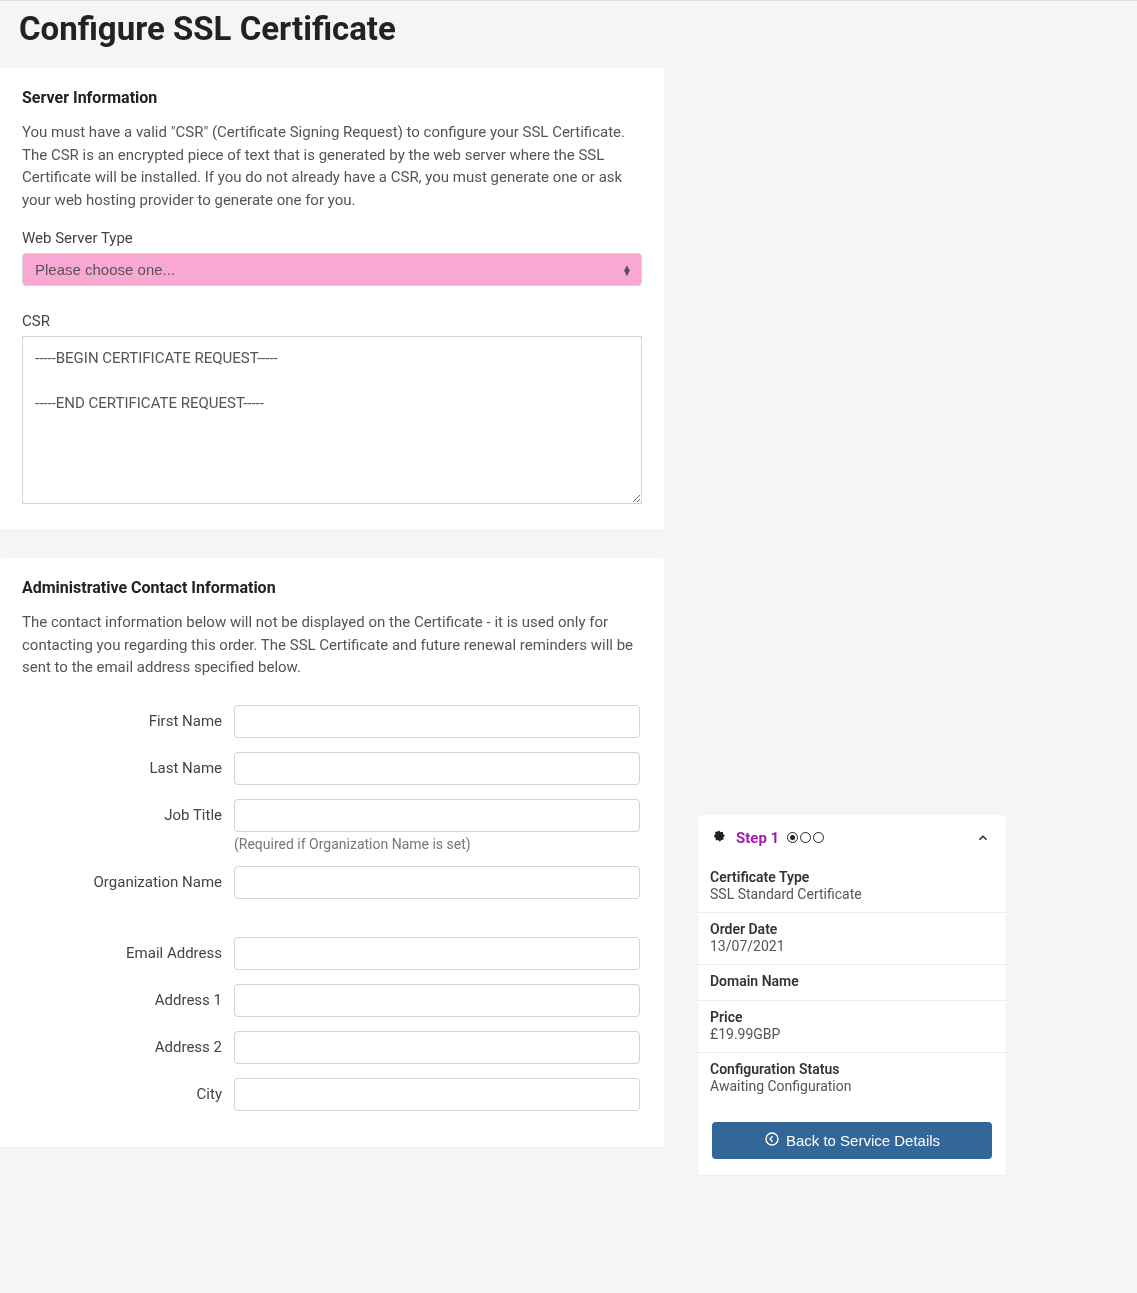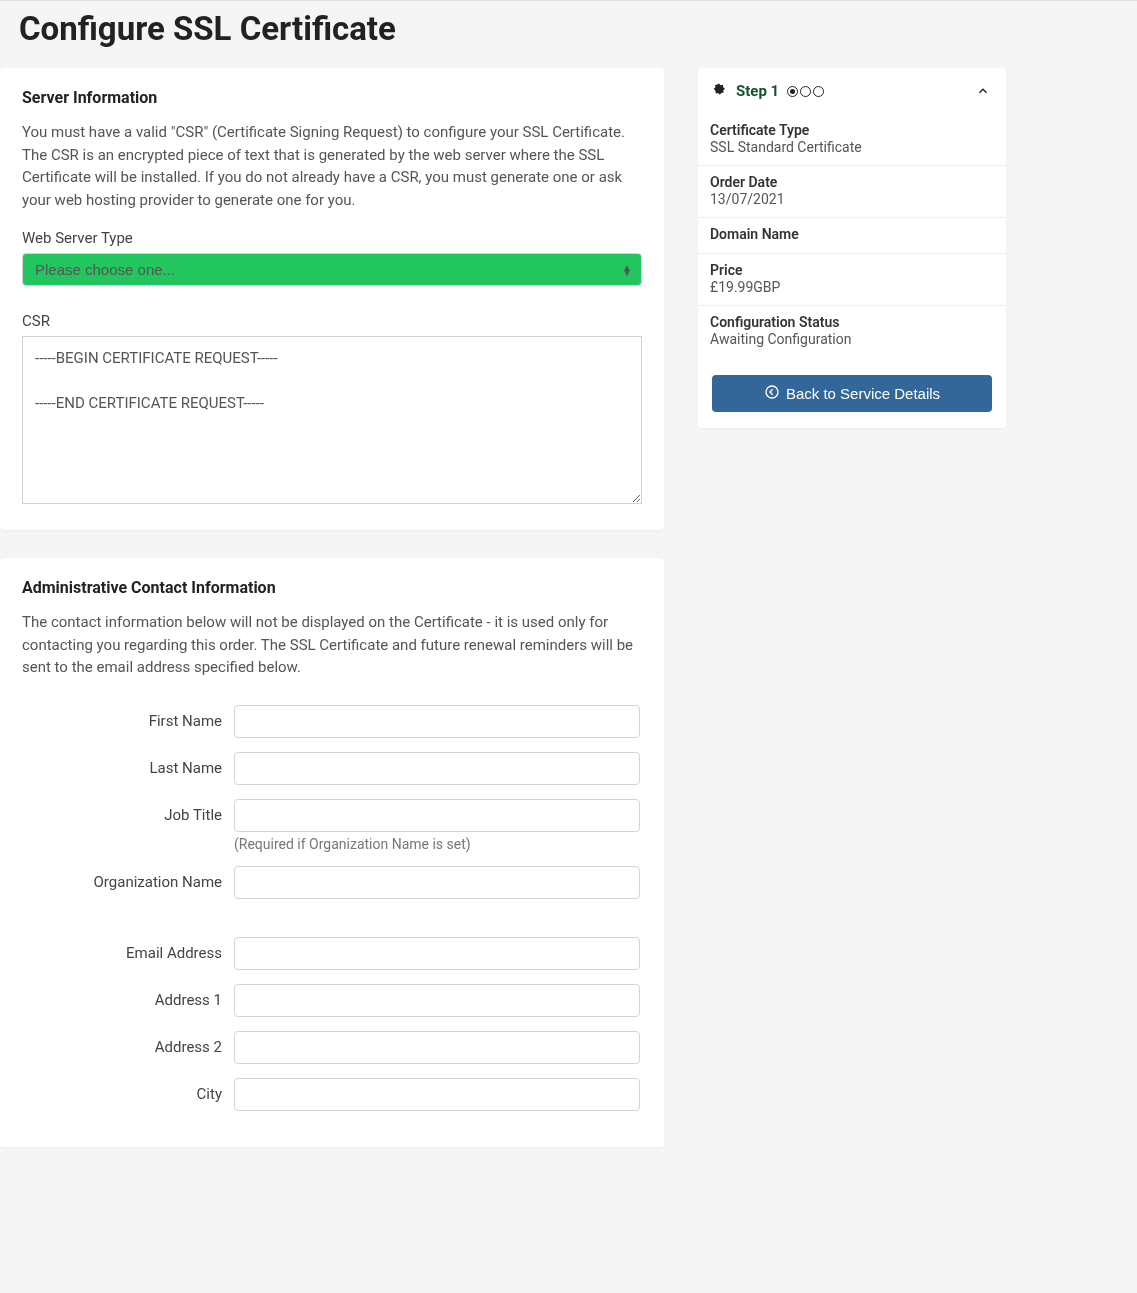--- a/index.html
+++ b/index.html
@@ -16,21 +16,21 @@
     width: 1137px;
   }
   h1.page-title {
     font-size: 33px;
     font-weight: 700;
     margin: 8px 0 20px 19px;
     color: #222;
   }
   .layout {
     display: flex;
-    align-items: flex-start;
+    align-items: flex-end;
     gap: 34px;
   }
   .main-col {
     flex: 0 0 664px;
     max-width: 664px;
   }
   .side-col {
     flex: 0 0 308px;
     max-width: 308px;
   }
@@ -60,21 +60,21 @@
     font-size: 15px;
   }
   .select-wrap {
     position: relative;
   }
   select.form-select {
     width: 100%;
     padding: 7px 28px 7px 12px;
     border: 1px solid #ced4da;
     border-radius: 4px;
-    background: #22c55e;
+    background: #f9a8d4;
     font-size: 15px;
     color: #555;
     appearance: none;
   }
   .select-caret {
     position: absolute;
     right: 10px;
     top: 50%;
     transform: translateY(-50%);
     pointer-events: none;
@@ -128,21 +128,21 @@
     border-radius: 4px;
     box-shadow: 0 1px 2px rgba(0,0,0,0.04);
     padding: 0 0 16px 0;
   }
   .side-header {
     display: flex;
     align-items: center;
     padding: 14px 16px 14px 12px;
     font-weight: 700;
     font-size: 15px;
-    color: #14532d;
+    color: #a21caf;
   }
   .cert-icon {
     width: 18px; height: 18px;
     display:inline-block;
     margin-right: 8px;
   }
   .step-dots { display:inline-flex; gap:2px; margin-left:4px; align-items:center;}
   .dot { width:11px; height:11px; border:1.5px solid #222; border-radius:50%; display:inline-block; }
   .dot.filled { position:relative; }
   .dot.filled::after { content:""; position:absolute; inset:2px; background:#222; border-radius:50%; }

